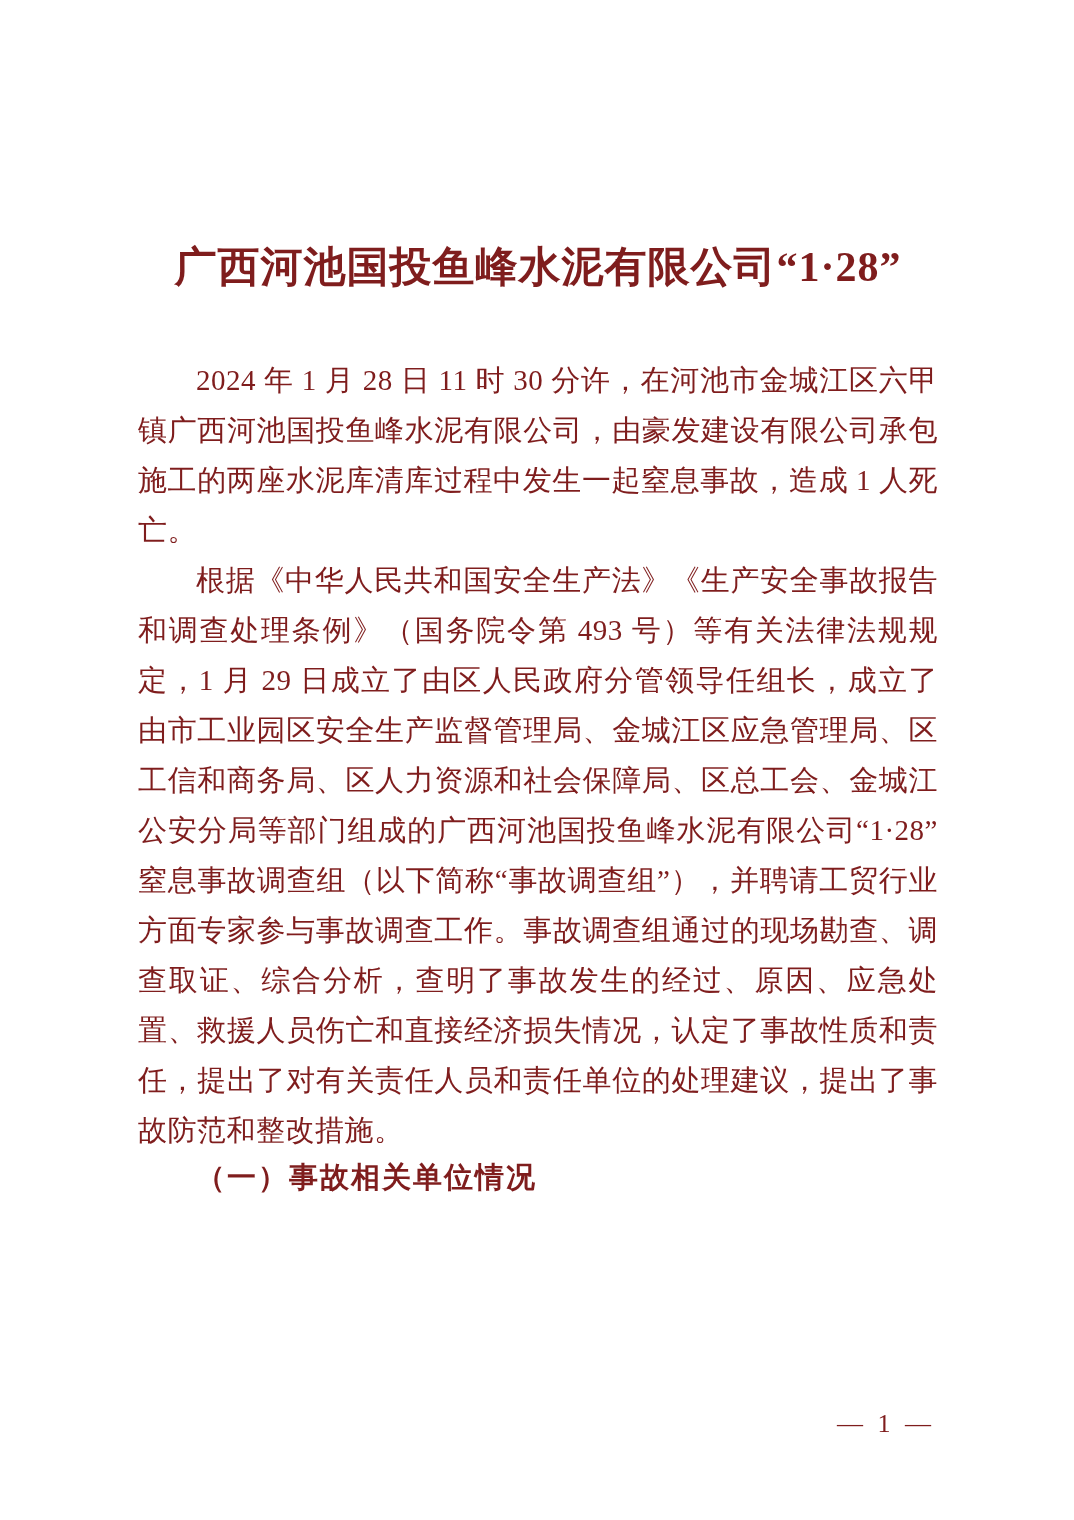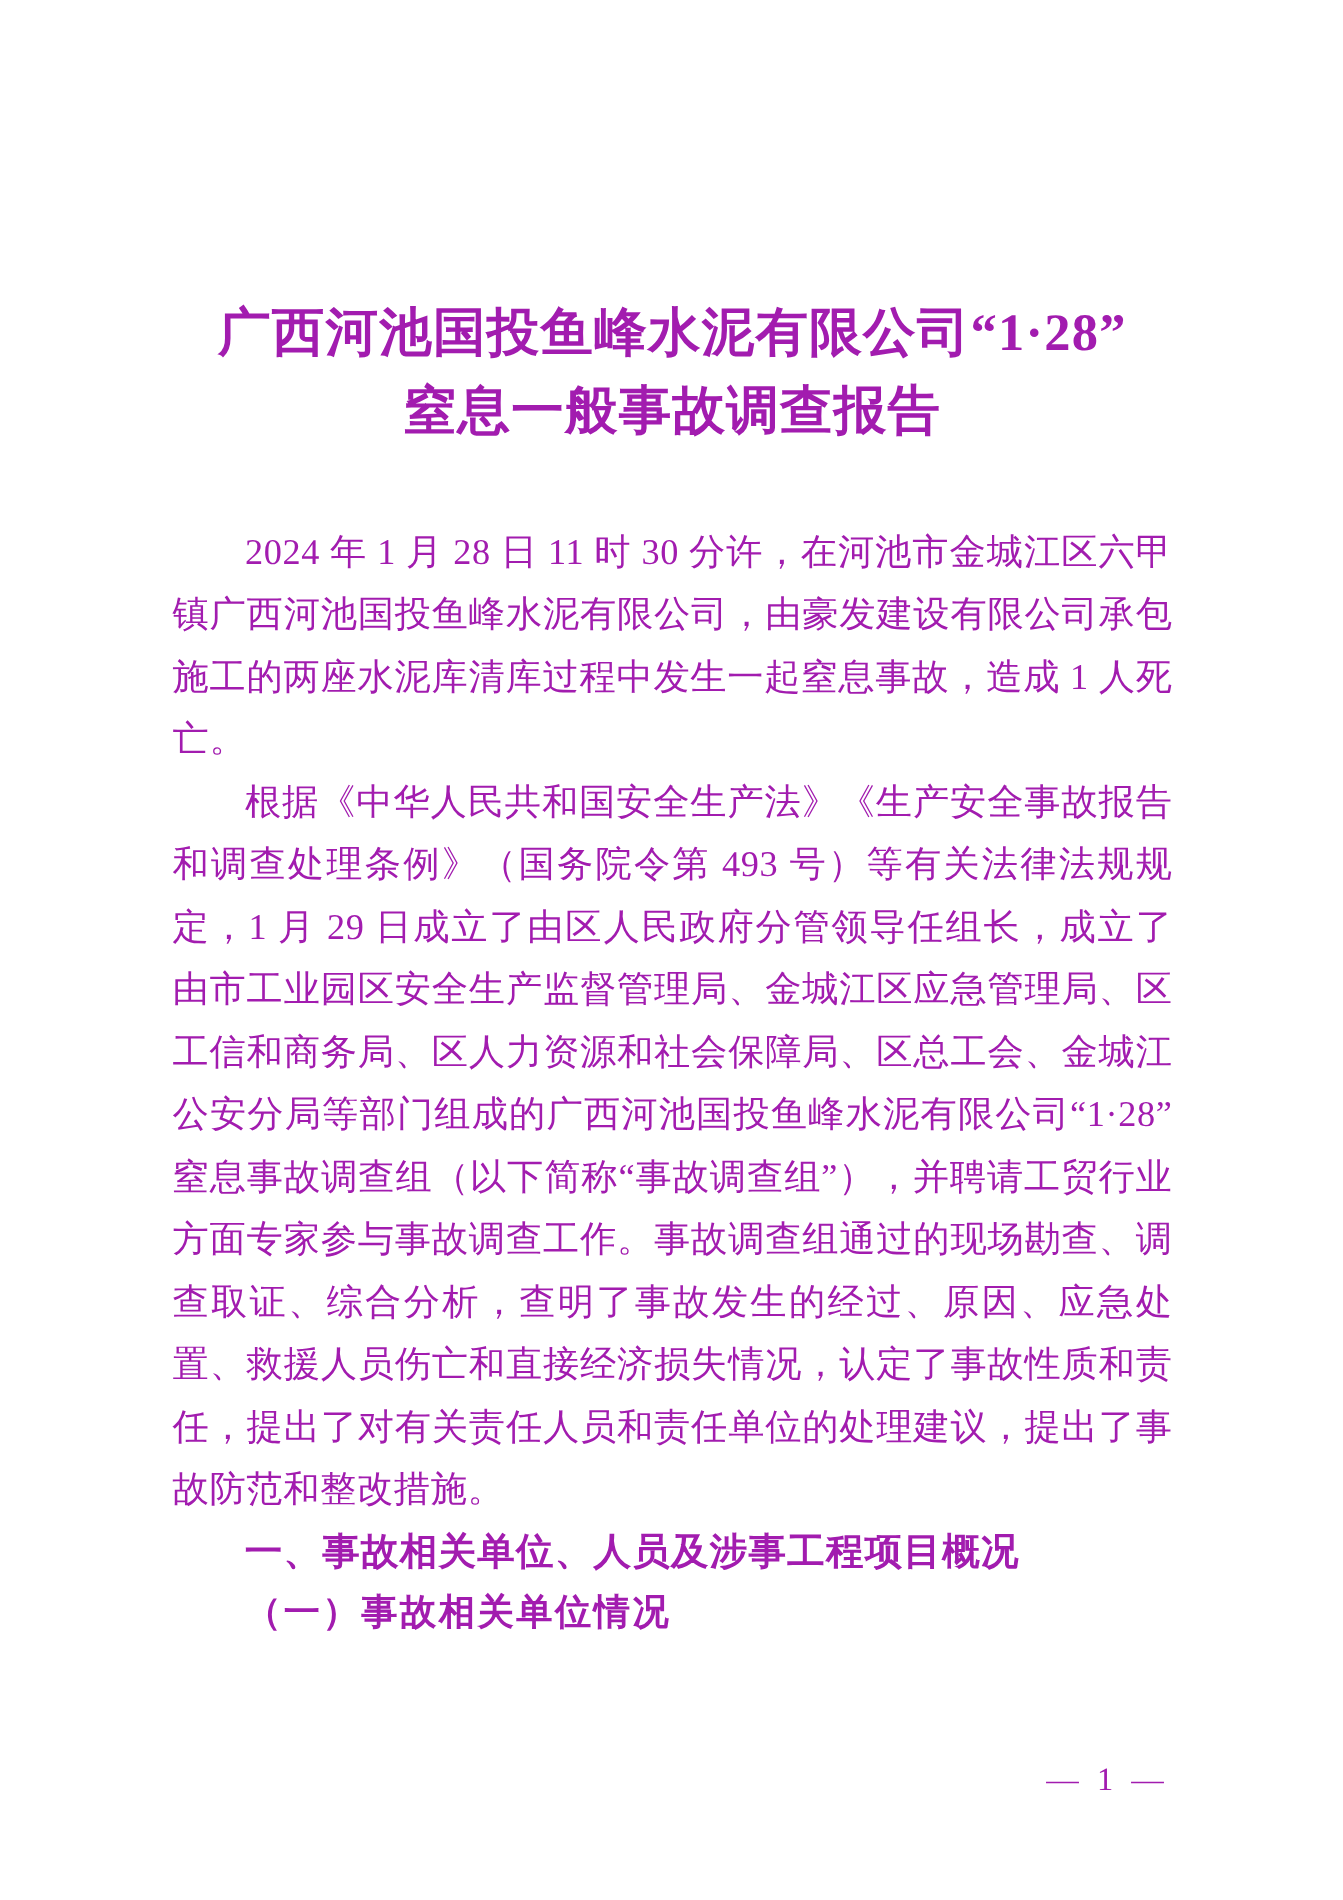--- a/index.html
+++ b/index.html
@@ -5,21 +5,21 @@
   html, body {
     margin: 0;
     padding: 0;
     background: #ffffff;
   }
   .page {
     position: relative;
     width: 1074px;
     height: 1520px;
     background: #ffffff;
-    color: #a21caf;
+    color: #7f1d1d;
     font-family: "Liberation Serif", "DejaVu Serif", serif;
     overflow: hidden;
     box-sizing: border-box;
     padding: 236px 136px 0 138px;
   }
   .doc-title {
     margin: 0;
     text-align: center;
     font-size: 42px;
     font-weight: bold;
@@ -71,27 +71,25 @@
     white-space: pre;
   }
 </style>
 </head>
 <body>
 
 <div class="page">
 
   <h1 class="doc-title">
     <span class="title-line">广西河池国投鱼峰水泥有限公司“1·28”</span>
-    <span class="title-line">窒息一般事故调查报告</span>
   </h1>
 
   <div class="doc-body">
     <p>2024 年 1 月 28 日 11 时 30 分许，在河池市金城江区六甲镇广西河池国投鱼峰水泥有限公司，由豪发建设有限公司承包施工的两座水泥库清库过程中发生一起窒息事故，造成 1 人死亡。</p>
     <p>根据《中华人民共和国安全生产法》《生产安全事故报告和调查处理条例》（国务院令第 493 号）等有关法律法规规定，1 月 29 日成立了由区人民政府分管领导任组长，成立了由市工业园区安全生产监督管理局、金城江区应急管理局、区工信和商务局、区人力资源和社会保障局、区总工会、金城江公安分局等部门组成的广西河池国投鱼峰水泥有限公司“1·28”窒息事故调查组（以下简称“事故调查组”），并聘请工贸行业方面专家参与事故调查工作。事故调查组通过的现场勘查、调查取证、综合分析，查明了事故发生的经过、原因、应急处置、救援人员伤亡和直接经济损失情况，认定了事故性质和责任，提出了对有关责任人员和责任单位的处理建议，提出了事故防范和整改措施。</p>
 
-    <h2 class="heading-l1">一、事故相关单位、人员及涉事工程项目概况</h2>
 
     <h3 class="heading-l2">（一）事故相关单位情况</h3>
   </div>
 
   <div class="page-footer">— 1 —</div>
 
 </div>
 
 </body></html>

